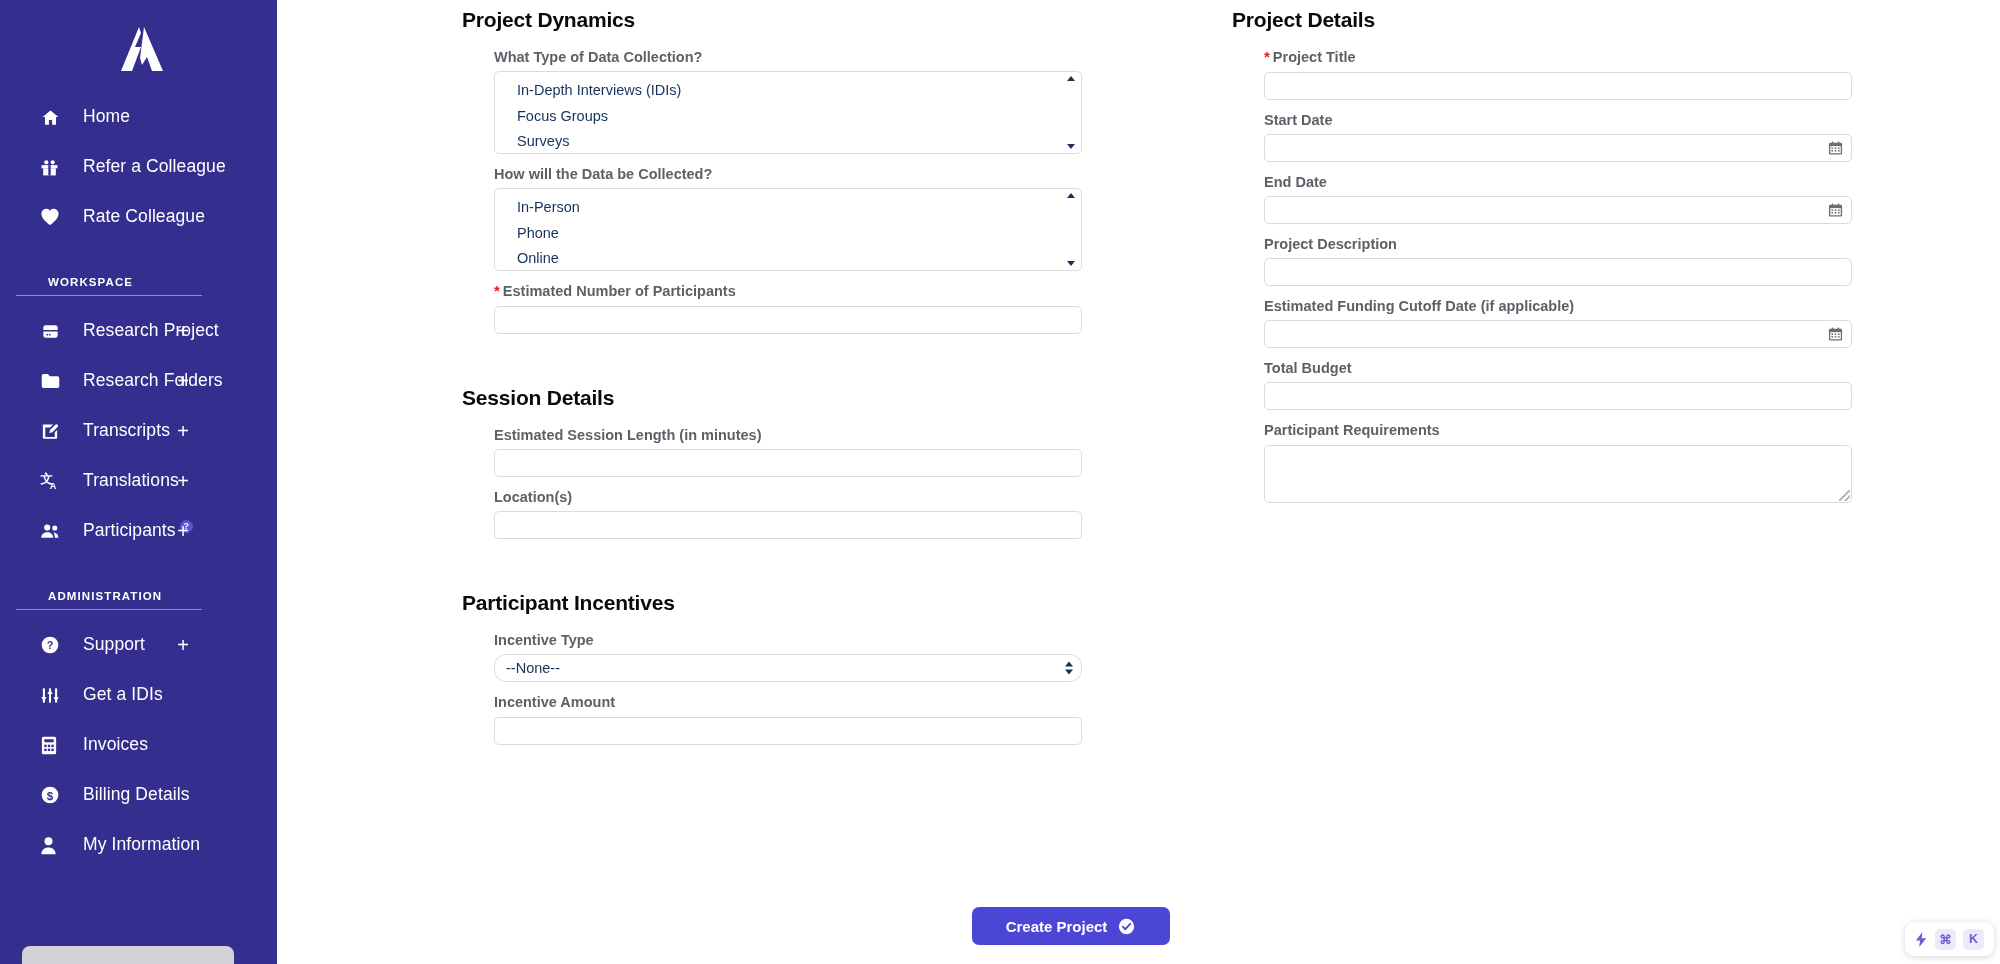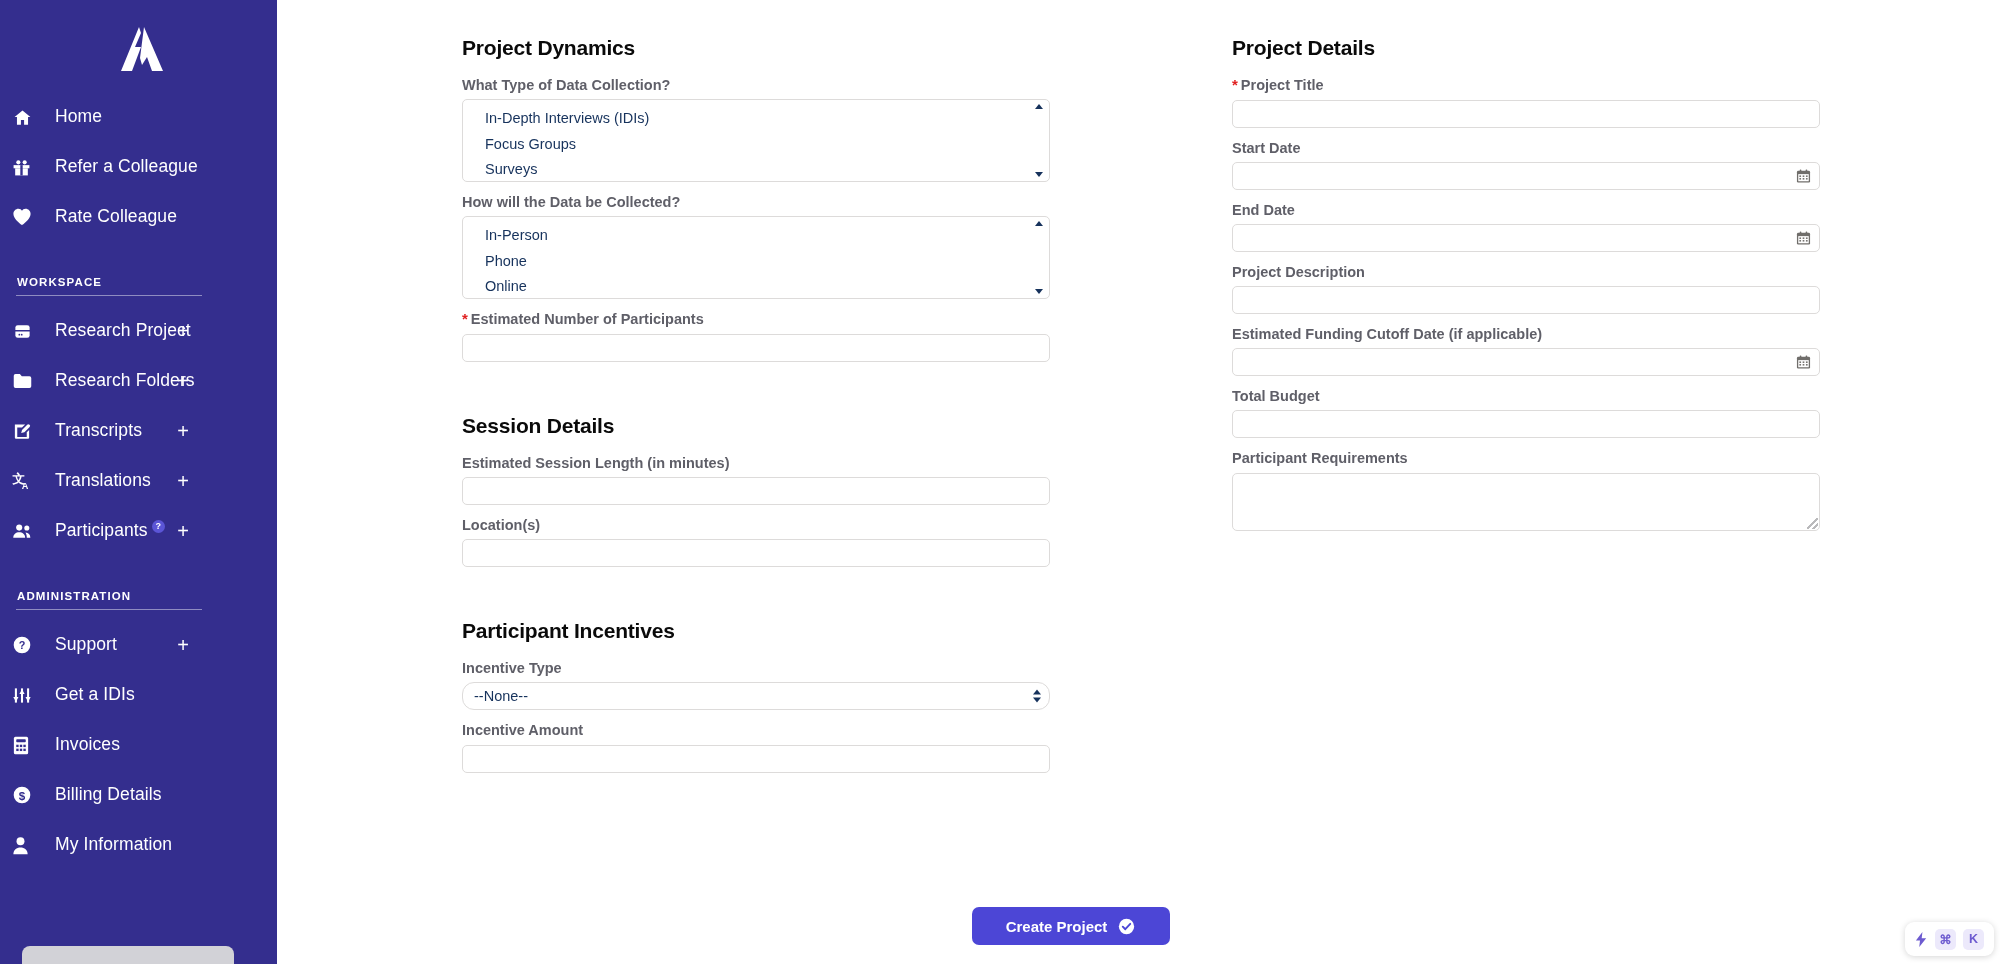--- a/index.html
+++ b/index.html
@@ -20,21 +20,21 @@
   }
   .logo-wrap {
     height: 92px; display: flex; align-items: center; justify-content: center;
     padding-top: 8px;
   }
   .logo-wrap svg { display: block; }
 
   .nav-item {
     display: flex; align-items: center;
     height: 50px;
-    padding-left: 12px;
+    padding-left: 40px;
     position: relative;
     cursor: pointer;
     color: #ffffff;
   }
   .nav-ico {
     width: 30px; min-width: 30px; height: 22px;
     display: flex; align-items: center; justify-content: flex-start;
     margin-right: 13px;
   }
   .nav-ico svg { display: block; fill: #ffffff; }
@@ -57,20 +57,21 @@
     cursor: pointer;
   }
   .sec-head {
     margin-top: 34px;
     padding: 0 25px 0 16px;
   }
   .sec-head .sec-title {
     font-size: 11.5px; font-weight: 700; letter-spacing: 1.1px;
     color: #ffffff; text-transform: uppercase;
     padding-left: 1px;
+    margin-left: 31px;
   }
   .sec-head .sec-rule {
     margin-top: 7px; height: 1px; background: rgba(255,255,255,0.45);
     width: 186px;
   }
   .sec-gap { height: 10px; }
   .bottom-pill {
     position: absolute; left: 22px; bottom: -8px;
     width: 212px; height: 26px; border-radius: 8px;
     background: #d2d2d7;
@@ -86,25 +87,24 @@
     display: flex;
     padding-top: 8px;
   }
   .col-left  { width: 860px; padding-left: 185px; }
   .col-right { width: 700px; padding-left: 95px; }
 
   .sect-title {
     font-size: 21px; font-weight: 700; color: #0a0a0a;
     letter-spacing: -.2px;
     margin-bottom: 16px;
-    margin-top: 28px;
   }
   .sect-title.spaced { margin-top: 52px; }
 
-  .field { margin-bottom: 11px; }
+  .field { margin-bottom: 11px; margin-left: 32px; }
   .flabel {
     font-size: 14.5px; font-weight: 700; color: #5f5f68;
     margin-bottom: 5px; line-height: 1.25;
     display: block;
   }
   .req { color: #e02020; font-size: 15px; font-weight: 700; margin-right: 3px; }
 
   .inp {
     width: 588px; height: 28px;
     border: 1px solid #dddbda; border-radius: 5px;

